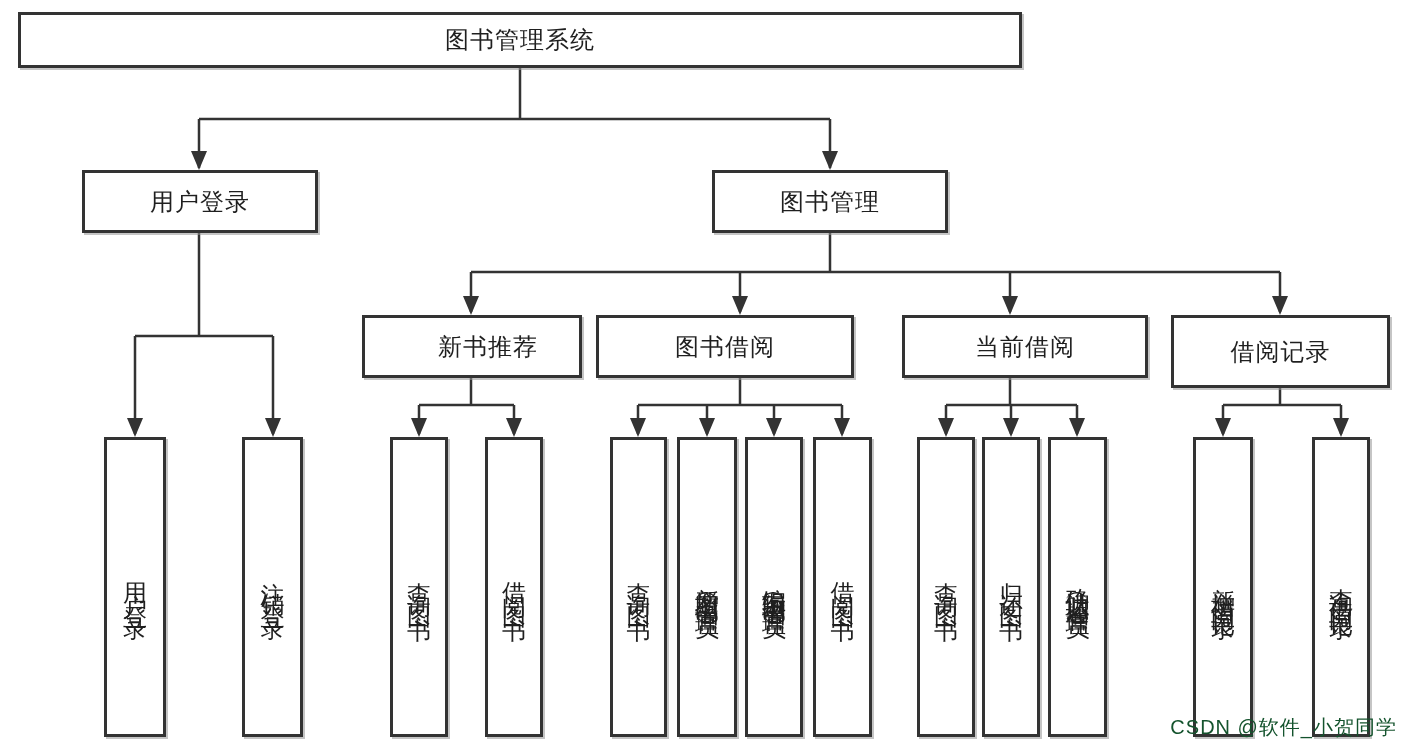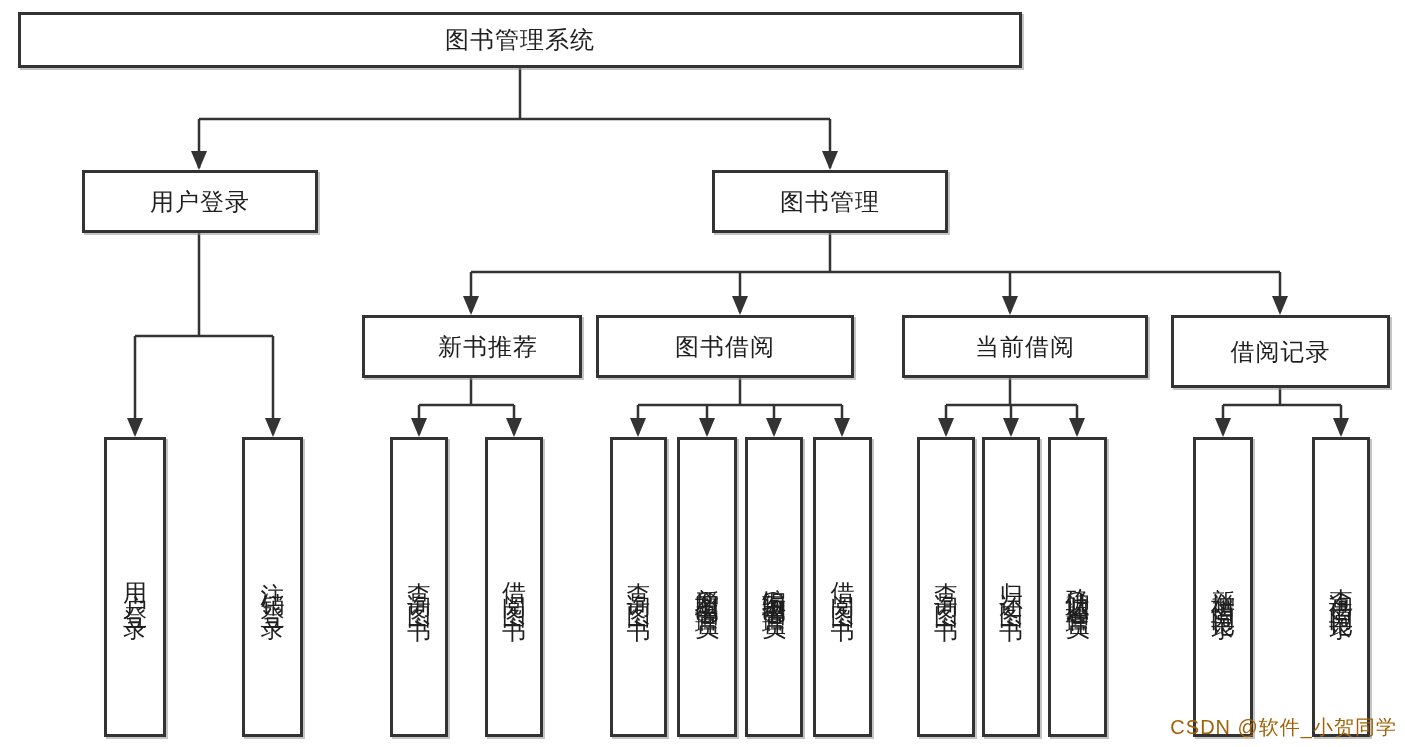--- a/index.html
+++ b/index.html
@@ -29,21 +29,21 @@
     line-height:1;
   }
   .sp4 .lbl{letter-spacing:12px;}
   .sp6 .lbl{letter-spacing:6px;}
   .sp9 .lbl{letter-spacing:4px;}
   #watermark{
     position:absolute;
     right:8px;top:714px;
     z-index:4;
     font-size:20px;
-    color:#a16207;
+    color:#14532d;
     letter-spacing:1px;
     pointer-events:none;
     white-space:nowrap;
   }
 </style>
 </head>
 <body>
 
 <div id="stage">
 

